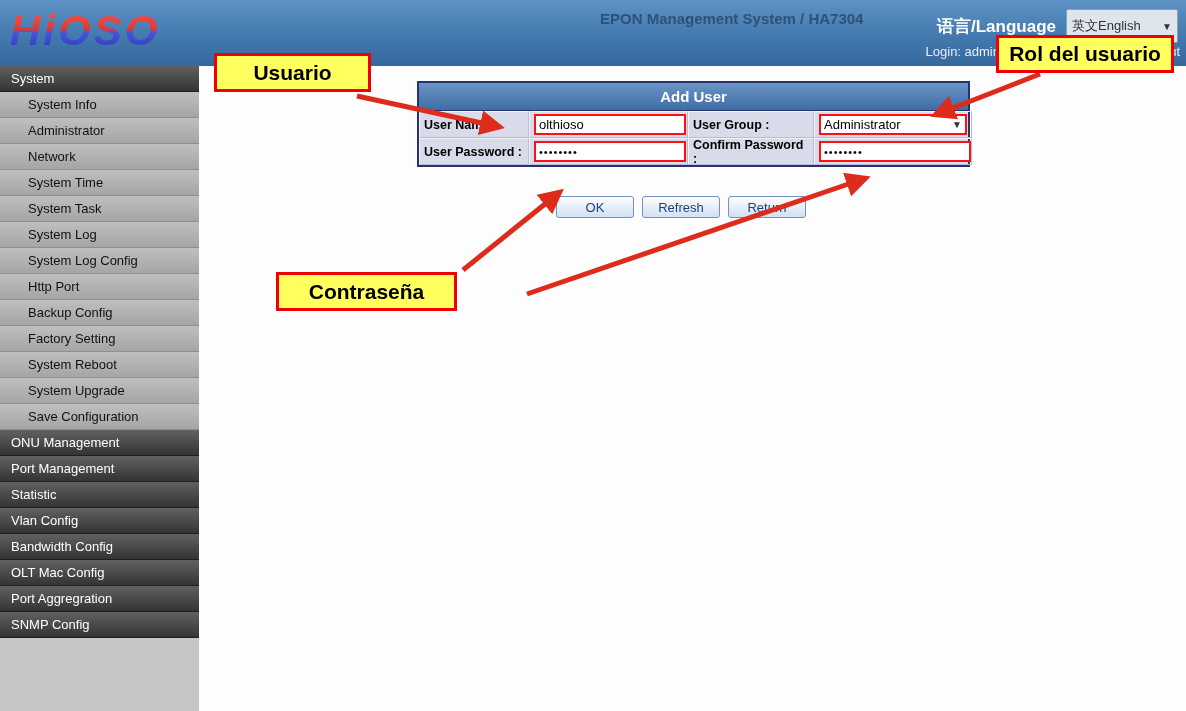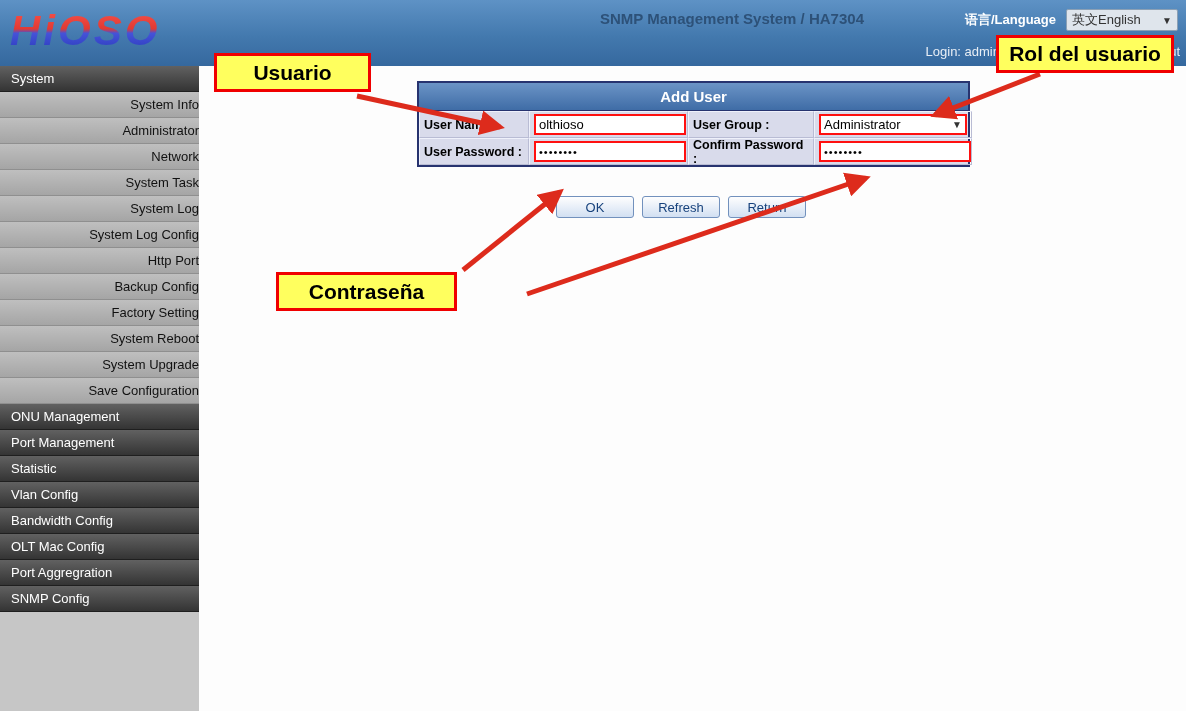--- a/index.html
+++ b/index.html
@@ -8,34 +8,34 @@
 
   
   .app-header { position:absolute; top:0; left:0; width:1186px; height:66px;
     background:linear-gradient(180deg,#5e92c5 0%, #4379ae 55%, #35689e 100%); }
   .logo { position:absolute; left:10px; top:4px; font-size:42px; font-weight:bold; font-style:italic;
     letter-spacing:3px; line-height:54px;
     background:linear-gradient(180deg,#ff5850 0%, #e03a33 46%, #4553d8 54%, #2334b4 100%);
     -webkit-background-clip:text; background-clip:text; color:transparent; }
   .header-title { position:absolute; left:600px; top:10px; font-size:15px; font-weight:bold; color:#2d5178; }
   .lang-row { position:absolute; right:8px; top:9px; display:flex; align-items:center; }
-  .lang-label { color:#ffffff; font-weight:bold; font-size:13px; margin-right:10px; }
+  .lang-label { color:#ffffff; font-weight:bold; font-size:17px; margin-right:10px; }
   .lang-select { width:112px; height:22px; background:#dfe5ec; border:1px solid #8ba0b5; border-radius:2px;
-    color:#333; font-size:13px; display:flex; align-items:center; justify-content:space-between; padding:4px 5px; }
+    color:#333; font-size:13px; display:flex; align-items:center; justify-content:space-between; padding:16px 5px; }
   .login-row { position:absolute; top:44px; left:0; width:1186px; height:18px; font-size:13px; color:#e8eef5; }
   .login-text { position:absolute; right:186px; }
   .logout-link { position:absolute; right:6px; }
 
   
   .sidebar { position:absolute; left:0; top:66px; width:199px; height:645px; background:#c6c6c6; }
   .nav-item { height:26px; line-height:25px; font-size:13px; border-bottom:1px solid #8f8f8f;
     cursor:pointer; white-space:nowrap; overflow:hidden; }
   .nav-item.cat { background:linear-gradient(180deg,#616161,#343434); color:#fff; padding-left:11px;
     border-bottom:1px solid #1f1f1f; }
-  .nav-item.sub { background:linear-gradient(180deg,#bfbfbf,#a5a5a5); color:#111; padding-left:28px;text-align:right; }
+  .nav-item.sub { background:linear-gradient(180deg,#bfbfbf,#a5a5a5); color:#111; padding-left:28px; }
 
   
   .main { position:absolute; left:199px; top:66px; width:1162px; height:645px; background:#fdfdfd; }
 
   .panel { position:absolute; left:218px; top:15px; width:553px; border:2px solid #27336f; background:#d9dbeb; }
   .panel-title { height:28px; line-height:28px; text-align:center; color:#fff; font-size:15px; font-weight:bold;
     background:linear-gradient(180deg,#6b94c6,#3f6ca6); border-bottom:1px solid #27336f; }
   .form-grid { display:grid; grid-template-columns:110px 159px 126px 158px; }
   .cell { height:27px; display:flex; align-items:center; padding:0 4px;
     border:1px solid; border-color:#eff1fb #b9bcd4 #b9bcd4 #eff1fb; }
@@ -60,39 +60,40 @@
   #ann-contra   { left:276px; top:272px; width:181px; height:39px; }
   .arrow-layer { position:absolute; left:0; top:0; width:1186px; height:711px; z-index:50; pointer-events:none; }
 </style>
 </head>
 <body>
 
 <div class="page">
 
   <div class="app-header">
     <div class="logo">HiOSO</div>
-    <div class="header-title">SNMP Management System / HA7304</div>
+    <div class="header-title">EPON Management System / HA7304</div>
     <div class="lang-row">
       <span class="lang-label">语言/Language</span>
       <div class="lang-select">
         <span>英文English</span>
         <span class="chev">▼</span>
       </div>
     </div>
     <div class="login-row">
       <span class="login-text">Login: admin</span>
       <span class="logout-link">Logout</span>
     </div>
   </div>
 
   <div class="sidebar">
     <div class="nav-item cat">System</div>
     <div class="nav-item sub">System Info</div>
     <div class="nav-item sub">Administrator</div>
     <div class="nav-item sub">Network</div>
+    <div class="nav-item sub">System Time</div>
     <div class="nav-item sub">System Task</div>
     <div class="nav-item sub">System Log</div>
     <div class="nav-item sub">System Log Config</div>
     <div class="nav-item sub">Http Port</div>
     <div class="nav-item sub">Backup Config</div>
     <div class="nav-item sub">Factory Setting</div>
     <div class="nav-item sub">System Reboot</div>
     <div class="nav-item sub">System Upgrade</div>
     <div class="nav-item sub">Save Configuration</div>
     <div class="nav-item cat">ONU Management</div>

